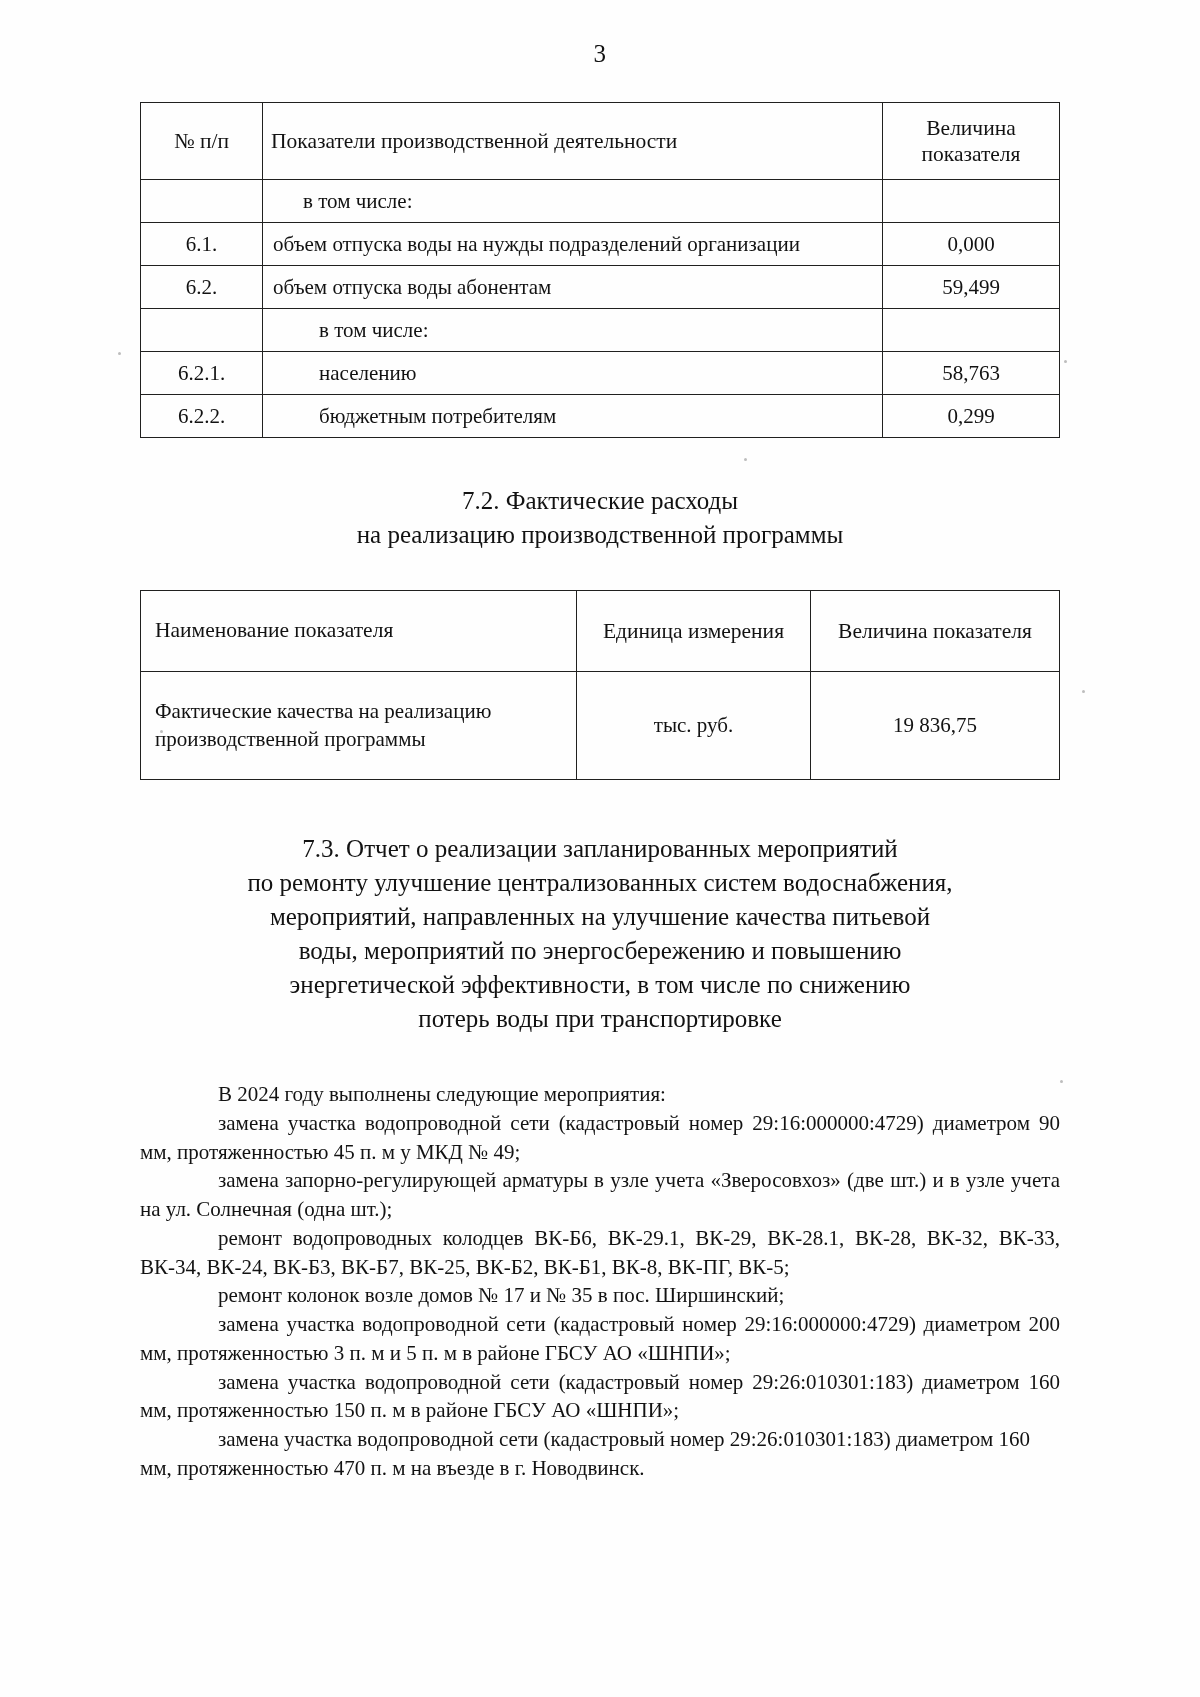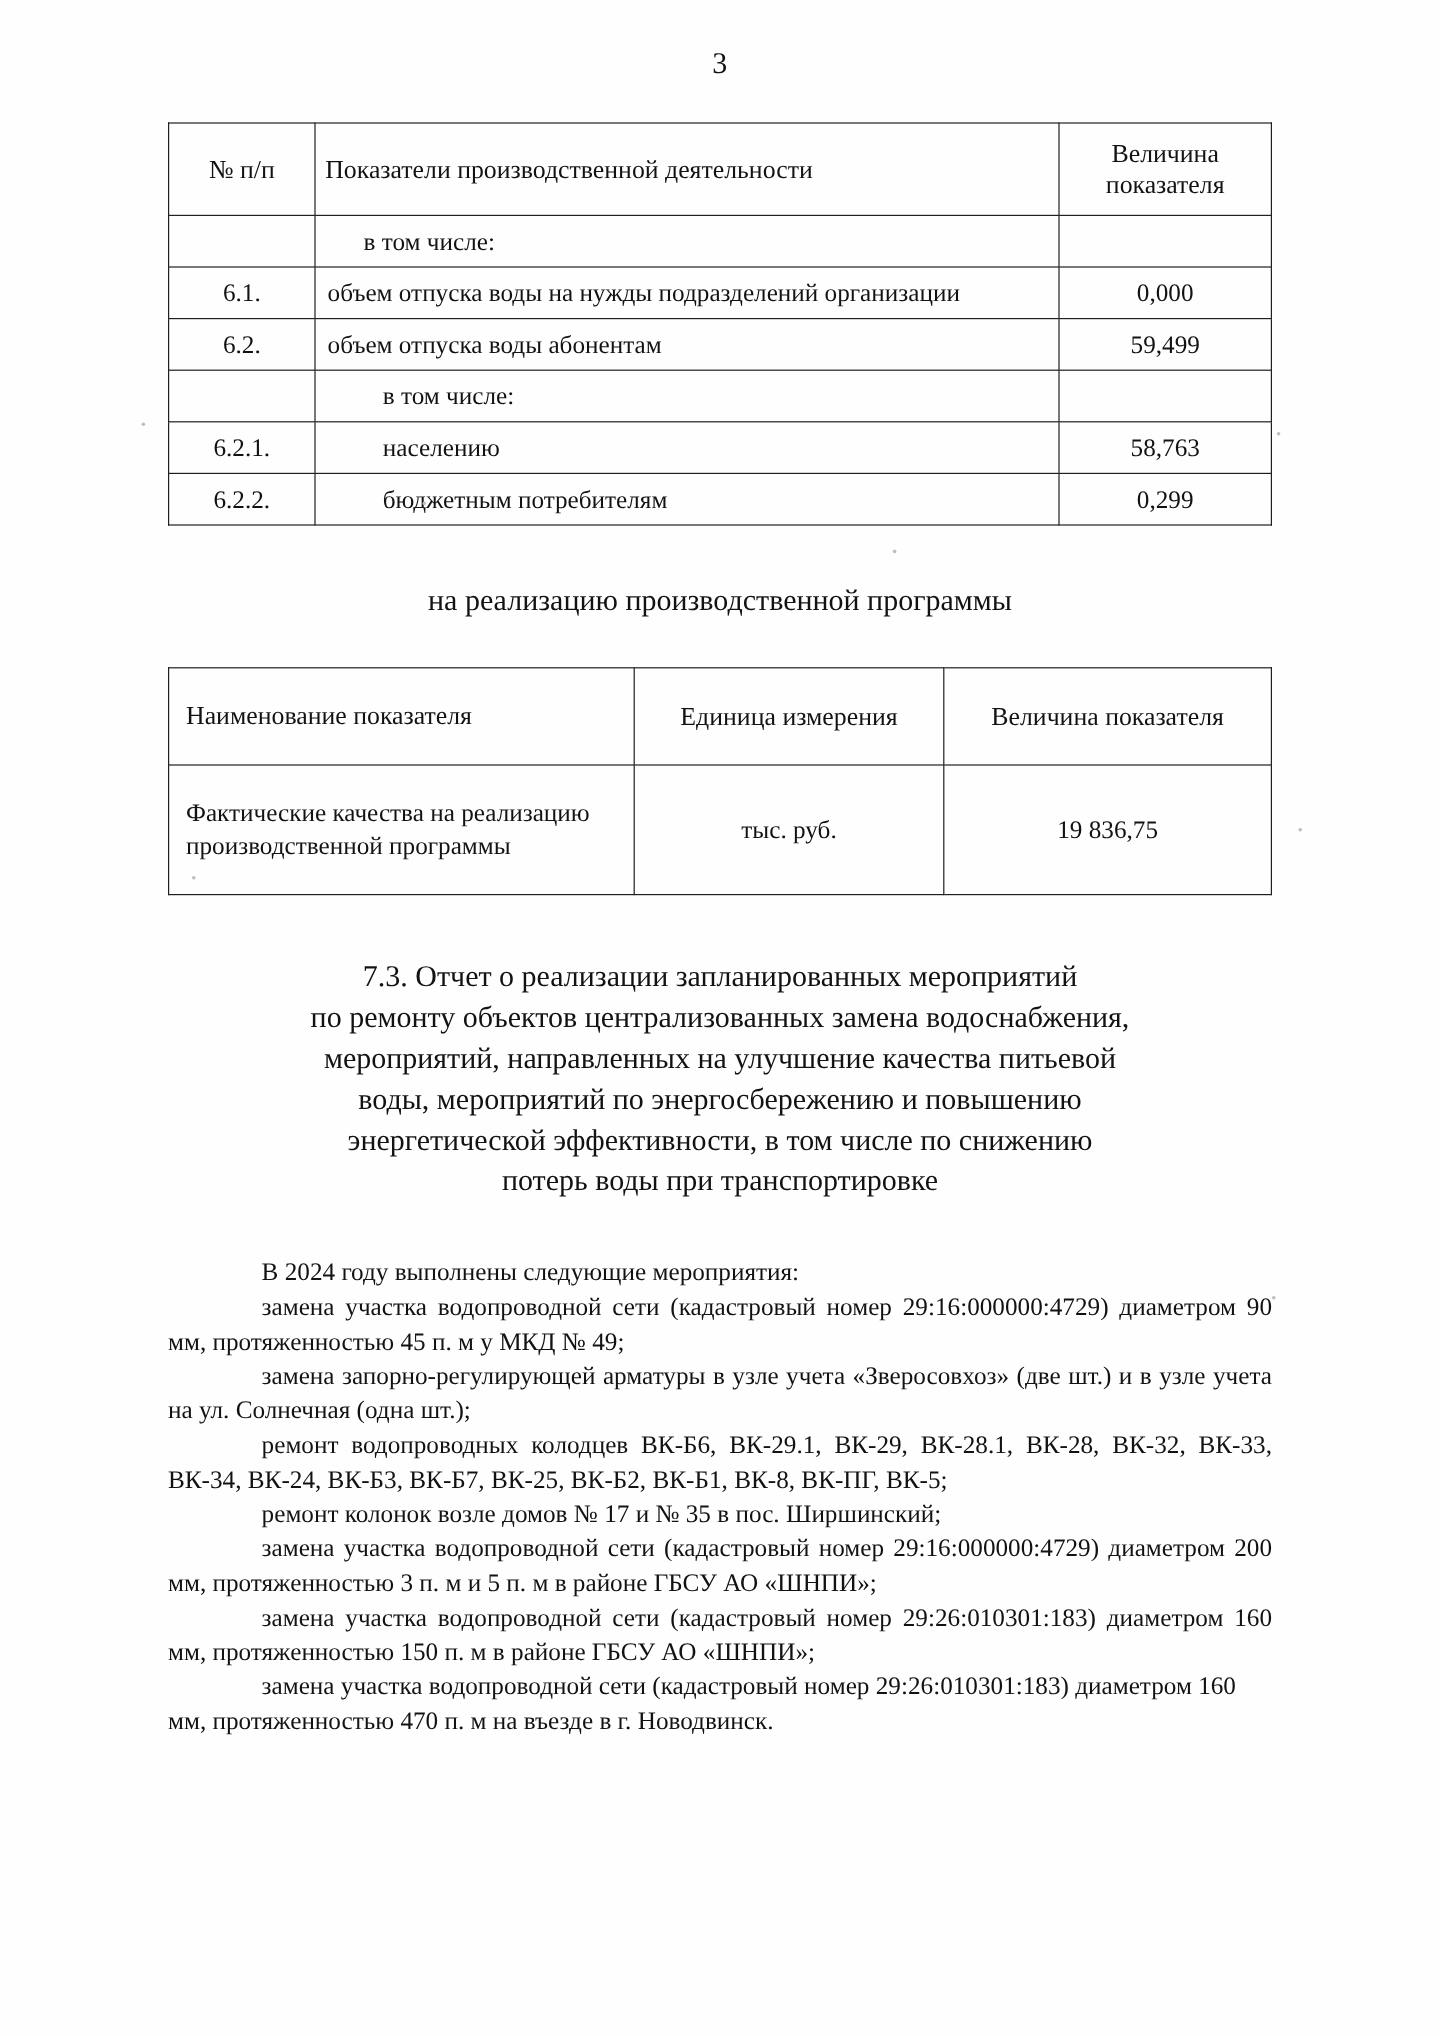--- a/index.html
+++ b/index.html
@@ -73,21 +73,21 @@
   .h-73 { margin-top: 52px; }
 
   
   .tbl-expenses {
     margin-top: 38px;
     font-family: Liberation Serif, serif;
   }
   .tbl-expenses th {
     text-align: center;
     font-size: 21.5px;
-    padding: 22px 16px;
+    padding: 22px 4px;
   }
   .tbl-expenses .e-name { text-align: left; padding: 26px 14px; line-height: 1.3; }
   .tbl-expenses .e-unit { width: 225px; text-align: center; }
   .tbl-expenses .e-val  { width: 240px; text-align: center; }
 
   
   .body-text {
     margin-top: 44px;
     font-size: 21px;
     line-height: 1.37;
@@ -152,20 +152,21 @@
       </tr>
       <tr class="r-sub2">
         <td class="c-no">6.2.2.</td>
         <td class="c-name">бюджетным потребителям</td>
         <td class="c-val">0,299</td>
       </tr>
     </tbody>
   </table>
 
   <div class="heading-block h-72">
+    <div>7.2. Фактические расходы</div>
     <div>на реализацию производственной программы</div>
   </div>
 
   <table class="tbl-expenses">
     <thead>
       <tr>
         <th class="e-name">Наименование показателя</th>
         <th class="e-unit">Единица измерения</th>
         <th class="e-val">Величина показателя</th>
       </tr>
@@ -174,21 +175,21 @@
       <tr>
         <td class="e-name">Фактические качества на реализацию производственной программы</td>
         <td class="e-unit">тыс. руб.</td>
         <td class="e-val">19 836,75</td>
       </tr>
     </tbody>
   </table>
 
   <div class="heading-block h-73">
     <div>7.3. Отчет о реализации запланированных мероприятий</div>
-    <div>по ремонту объектов централизованных замена водоснабжения,</div>
+    <div>по ремонту улучшение централизованных систем водоснабжения,</div>
     <div>мероприятий, направленных на улучшение качества питьевой</div>
     <div>воды, мероприятий по энергосбережению и повышению</div>
     <div>энергетической эффективности, в том числе по снижению</div>
     <div>потерь воды при транспортировке</div>
   </div>
 
   <div class="body-text">
     <p>В 2024 году выполнены следующие мероприятия:</p>
     <p>замена участка водопроводной сети (кадастровый номер 29:16:000000:4729) диаметром 90 мм, протяженностью 45 п. м у МКД № 49;</p>
     <p>замена запорно-регулирующей арматуры в узле учета «Зверосовхоз» (две шт.) и в узле учета на ул. Солнечная (одна шт.);</p>

